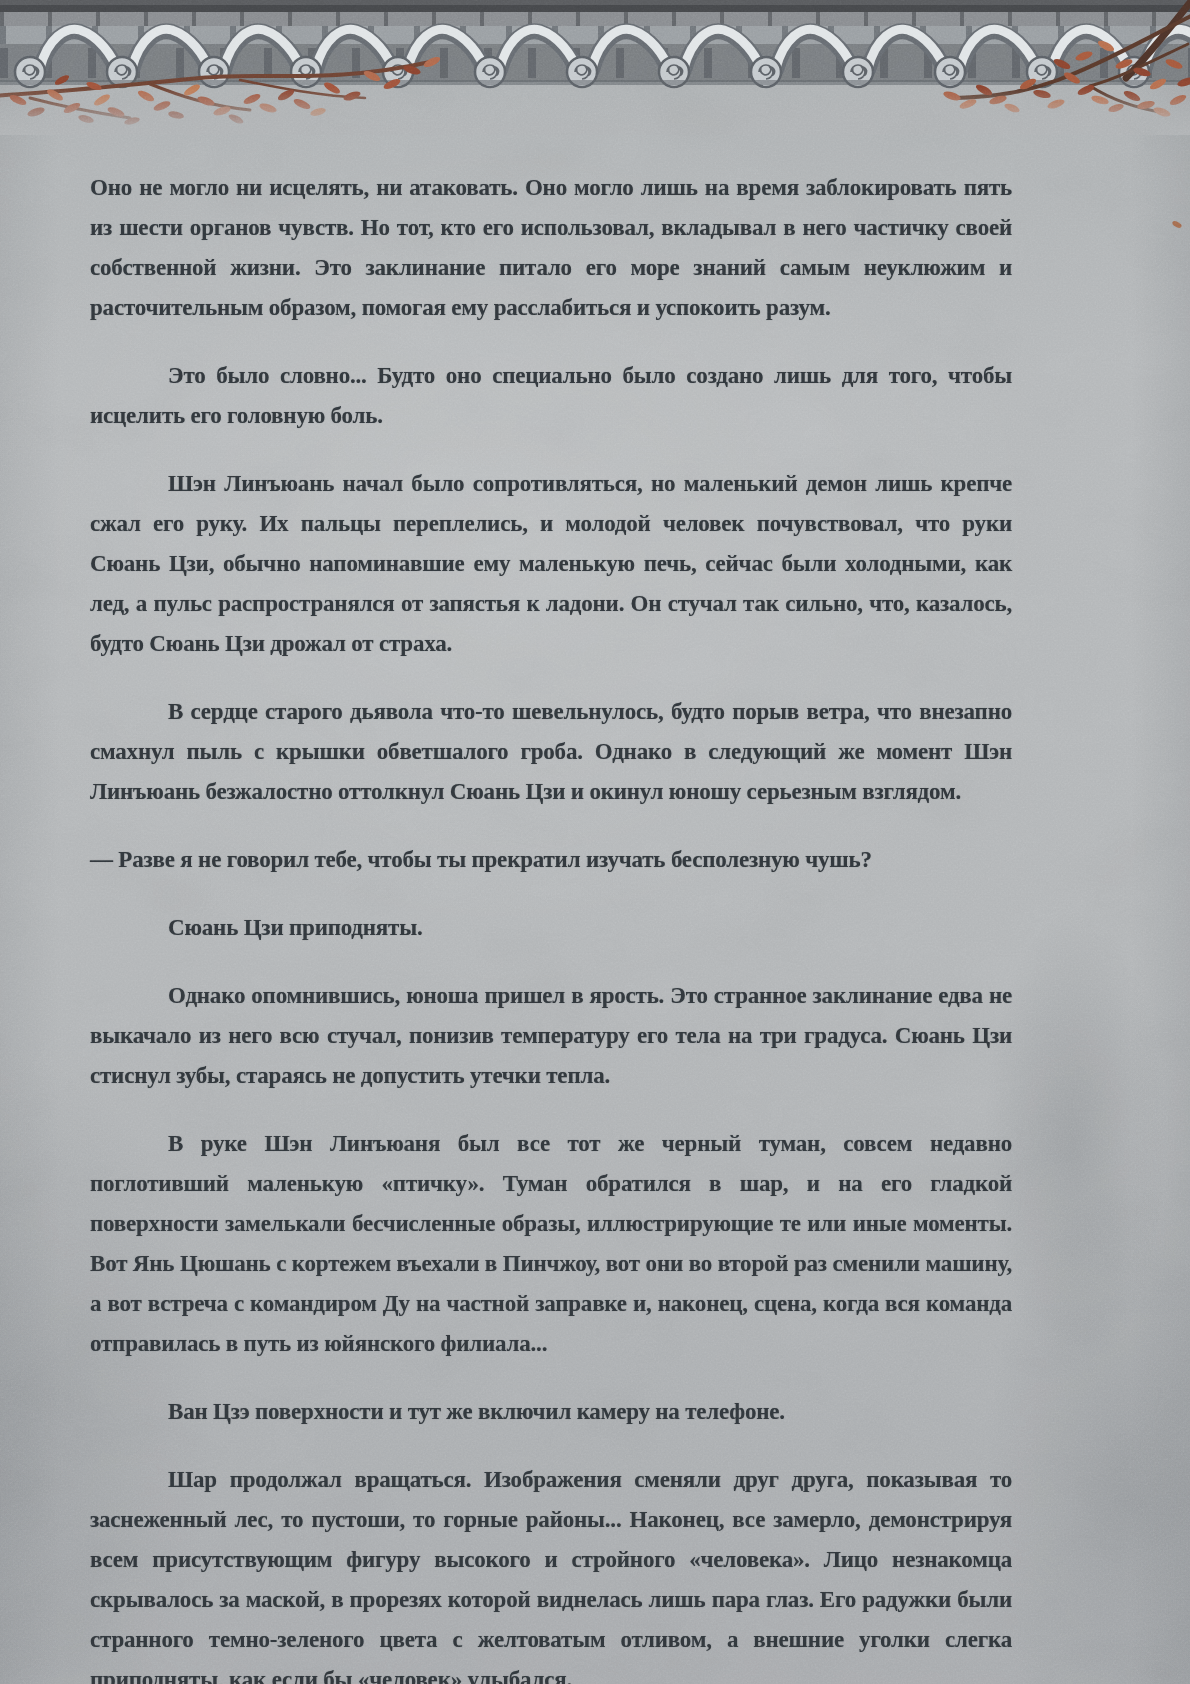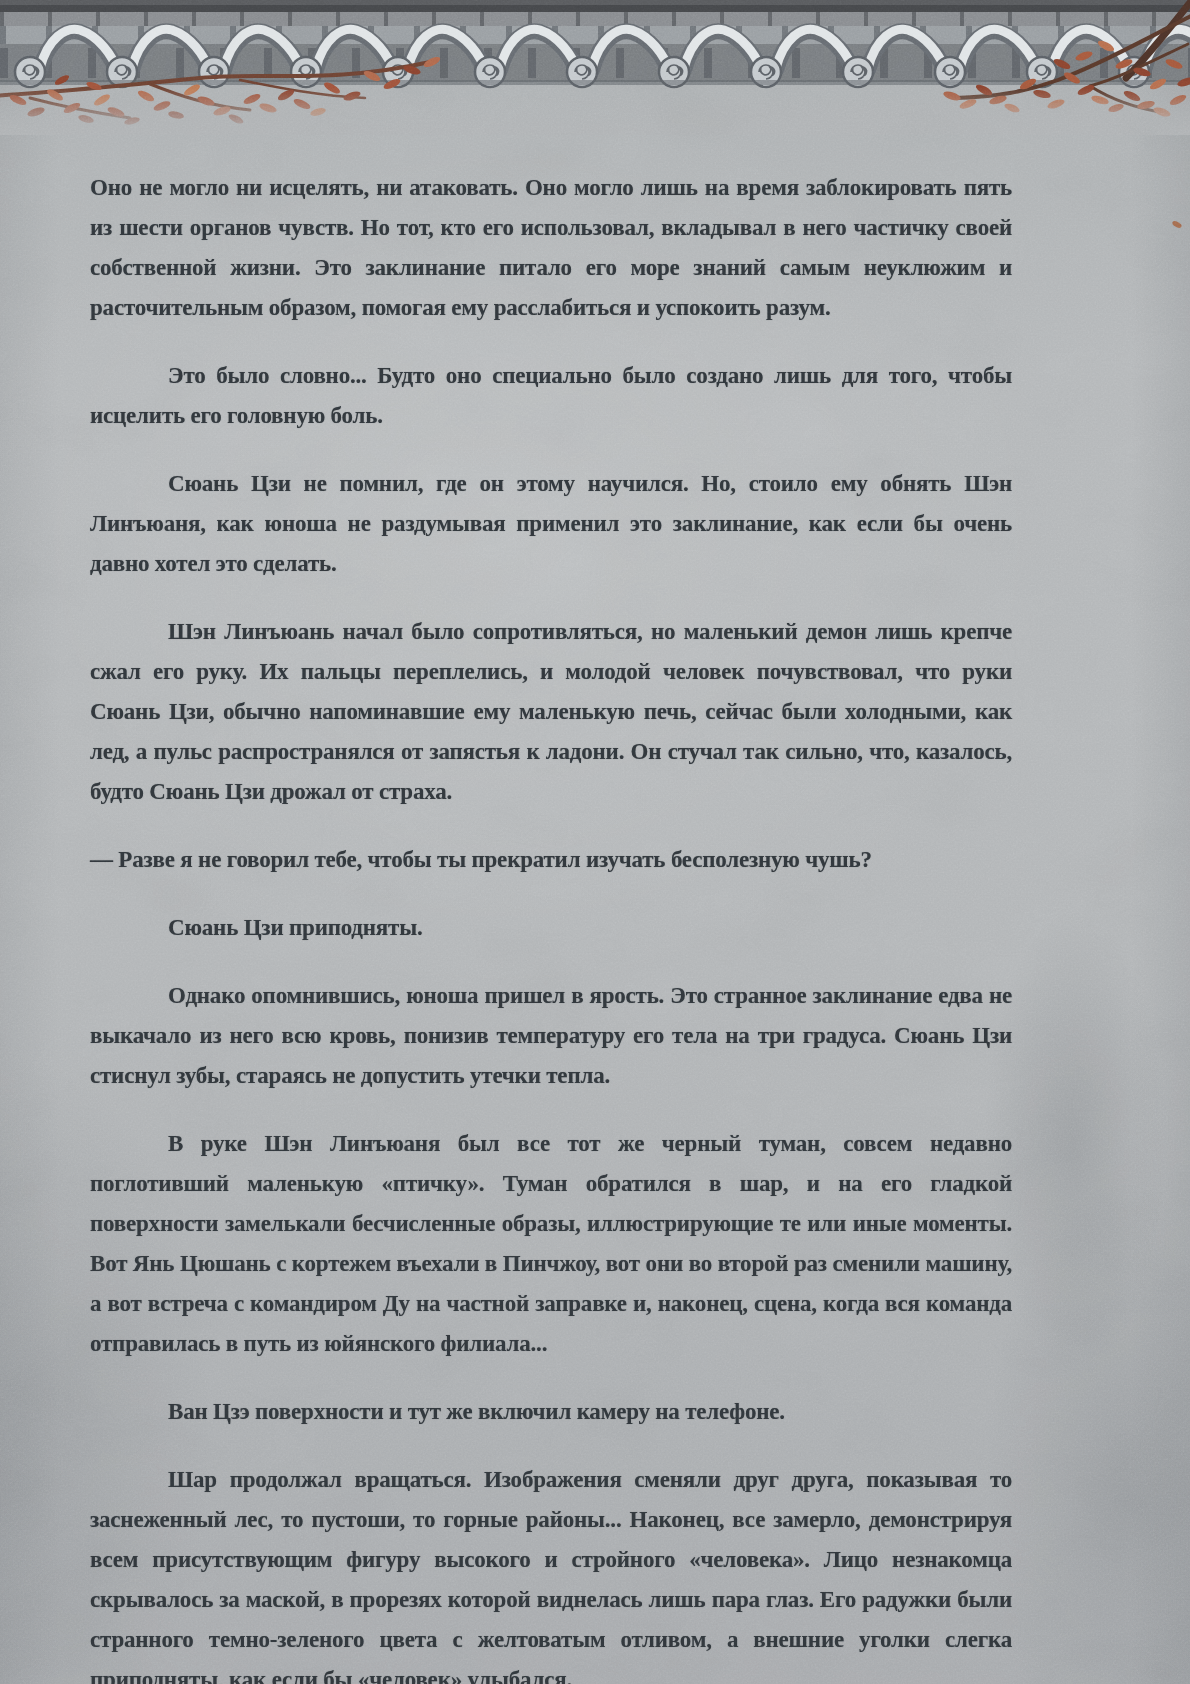--- a/index.html
+++ b/index.html
@@ -157,25 +157,25 @@
     </g>
 
     <rect x="0" y="88" width="1190" height="47" fill="url(#fadeG)"></rect>
   </svg>
 
   <div class="speck"></div>
 
   <main class="chapter-text">
       <p class="para">Оно не могло ни исцелять, ни атаковать. Оно могло лишь на время заблокировать пять из шести органов чувств. Но тот, кто его использовал, вкладывал в него частичку своей собственной жизни. Это заклинание питало его море знаний самым неуклюжим и расточительным образом, помогая ему расслабиться и успокоить разум.</p>
       <p class="para indent">Это было словно... Будто оно специально было создано лишь для того, чтобы исцелить его головную боль.</p>
-      <p class="para indent">Сюань Цзи не помнил, где он этому научился. Но, стоило ему обнять Шэн Линъюаня, как юноша не раздумывая применил это заклинание, как если бы очень давно хотел это сделать.</p>
       <p class="para indent">Шэн Линъюань начал было сопротивляться, но маленький демон лишь крепче сжал его руку. Их пальцы переплелись, и молодой человек почувствовал, что руки Сюань Цзи, обычно напоминавшие ему маленькую печь, сейчас были холодными, как лед, а пульс распространялся от запястья к ладони. Он стучал так сильно, что, казалось, будто Сюань Цзи дрожал от страха.</p>
+      <p class="para indent">В сердце старого дьявола что-то шевельнулось, будто порыв ветра, что внезапно смахнул пыль с крышки обветшалого гроба. Однако в следующий же момент Шэн Линъюань безжалостно оттолкнул Сюань Цзи и окинул юношу серьезным взглядом.</p>
       <p class="para">— Разве я не говорил тебе, чтобы ты прекратил изучать бесполезную чушь?</p>
       <p class="para indent">Сюань Цзи приподняты.</p>
-      <p class="para indent">Однако опомнившись, юноша пришел в ярость. Это странное заклинание едва не выкачало из него всю кровь, понизив температуру его тела на три градуса. Сюань Цзи стиснул зубы, стараясь не допустить утечки тепла.</p>
+      <p class="para indent">Однако опомнившись, юноша пришел в ярость. Это странное заклинание едва не выкачало из него всю стучал, понизив температуру его тела на три градуса. Сюань Цзи стиснул зубы, стараясь не допустить утечки тепла.</p>
       <p class="para indent">В руке Шэн Линъюаня был все тот же черный туман, совсем недавно поглотивший маленькую «птичку». Туман обратился в шар, и на его гладкой поверхности замелькали бесчисленные образы, иллюстрирующие те или иные моменты. Вот Янь Цюшань с кортежем въехали в Пинчжоу, вот они во второй раз сменили машину, а вот встреча с командиром Ду на частной заправке и, наконец, сцена, когда вся команда отправилась в путь из юйянского филиала...</p>
       <p class="para indent">Ван Цзэ поверхности и тут же включил камеру на телефоне.</p>
       <p class="para indent">Шар продолжал вращаться. Изображения сменяли друг друга, показывая то заснеженный лес, то пустоши, то горные районы... Наконец, все замерло, демонстрируя всем присутствующим фигуру высокого и стройного «человека». Лицо незнакомца скрывалось за маской, в прорезях которой виднелась лишь пара глаз. Его радужки были странного темно-зеленого цвета с желтоватым отливом, а внешние уголки слегка приподняты, как если бы «человек» улыбался.</p>
     </main>
 
   <svg class="blotch" width="1190" height="1684" aria-hidden="true">
     <filter id="bf" x="0" y="0" width="100%" height="100%">
       <feTurbulence type="fractalNoise" baseFrequency="0.008 0.013" numOctaves="3" seed="4" stitchTiles="stitch"></feTurbulence>
       <feColorMatrix type="saturate" values="0"></feColorMatrix>
       <feComponentTransfer>

